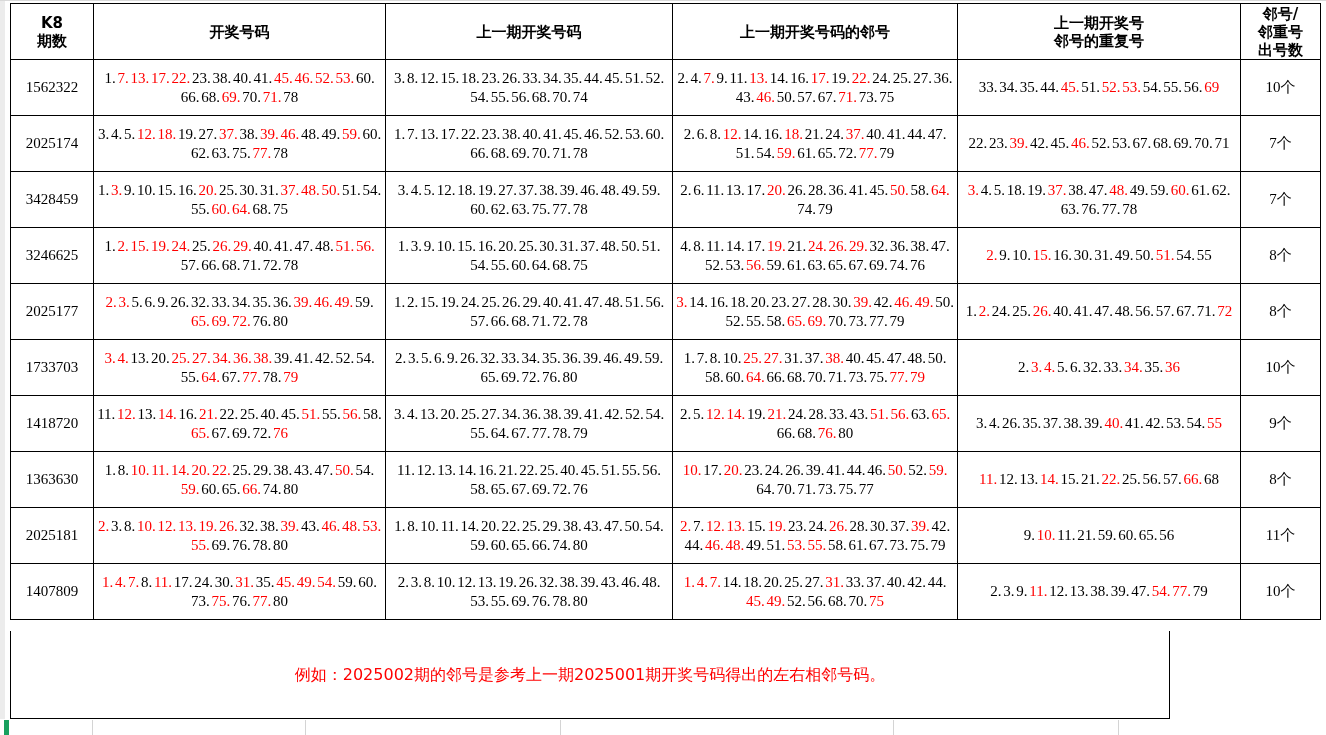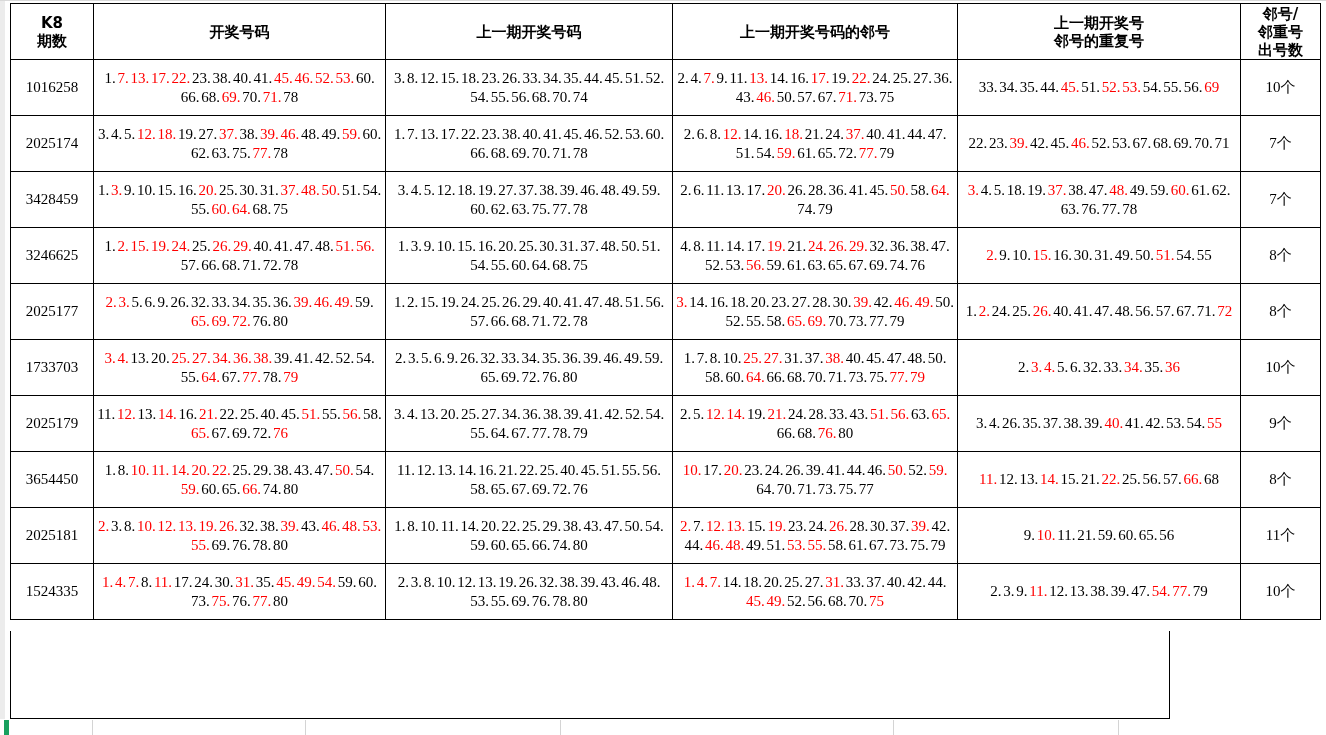--- a/index.html
+++ b/index.html
@@ -69,21 +69,21 @@
       <th>上一期开奖号码的邻号</th>
       <th>上一期开奖号
 邻号的重复号</th>
       <th>邻号/
 邻重号
 出号数</th>
     </tr>
   </thead>
   <tbody id="rows">
   <tr>
-    <td class="c-period">1016258</td>
+    <td class="c-period">1562322</td>
     <td class="c-nums"><span style="color: rgb(0, 0, 0);">1. </span><span style="color: rgb(255, 0, 0);">7. </span><span style="color: rgb(255, 0, 0);">13. </span><span style="color: rgb(255, 0, 0);">17. </span><span style="color: rgb(255, 0, 0);">22. </span><span style="color: rgb(0, 0, 0);">23. </span><span style="color: rgb(0, 0, 0);">38. </span><span style="color: rgb(0, 0, 0);">40. </span><span style="color: rgb(0, 0, 0);">41. </span><span style="color: rgb(255, 0, 0);">45. </span><span style="color: rgb(255, 0, 0);">46. </span><span style="color: rgb(255, 0, 0);">52. </span><span style="color: rgb(255, 0, 0);">53. </span><span style="color: rgb(0, 0, 0);">60. </span><span style="color: rgb(0, 0, 0);">66. </span><span style="color: rgb(0, 0, 0);">68. </span><span style="color: rgb(255, 0, 0);">69. </span><span style="color: rgb(0, 0, 0);">70. </span><span style="color: rgb(255, 0, 0);">71. </span><span style="color: rgb(0, 0, 0);">78</span></td>
     <td class="c-nums"><span style="color: rgb(0, 0, 0);">3. </span><span style="color: rgb(0, 0, 0);">8. </span><span style="color: rgb(0, 0, 0);">12. </span><span style="color: rgb(0, 0, 0);">15. </span><span style="color: rgb(0, 0, 0);">18. </span><span style="color: rgb(0, 0, 0);">23. </span><span style="color: rgb(0, 0, 0);">26. </span><span style="color: rgb(0, 0, 0);">33. </span><span style="color: rgb(0, 0, 0);">34. </span><span style="color: rgb(0, 0, 0);">35. </span><span style="color: rgb(0, 0, 0);">44. </span><span style="color: rgb(0, 0, 0);">45. </span><span style="color: rgb(0, 0, 0);">51. </span><span style="color: rgb(0, 0, 0);">52. </span><span style="color: rgb(0, 0, 0);">54. </span><span style="color: rgb(0, 0, 0);">55. </span><span style="color: rgb(0, 0, 0);">56. </span><span style="color: rgb(0, 0, 0);">68. </span><span style="color: rgb(0, 0, 0);">70. </span><span style="color: rgb(0, 0, 0);">74</span></td>
     <td class="c-nums"><span style="color: rgb(0, 0, 0);">2. </span><span style="color: rgb(0, 0, 0);">4. </span><span style="color: rgb(255, 0, 0);">7. </span><span style="color: rgb(0, 0, 0);">9. </span><span style="color: rgb(0, 0, 0);">11. </span><span style="color: rgb(255, 0, 0);">13. </span><span style="color: rgb(0, 0, 0);">14. </span><span style="color: rgb(0, 0, 0);">16. </span><span style="color: rgb(255, 0, 0);">17. </span><span style="color: rgb(0, 0, 0);">19. </span><span style="color: rgb(255, 0, 0);">22. </span><span style="color: rgb(0, 0, 0);">24. </span><span style="color: rgb(0, 0, 0);">25. </span><span style="color: rgb(0, 0, 0);">27. </span><span style="color: rgb(0, 0, 0);">36. </span><span style="color: rgb(0, 0, 0);">43. </span><span style="color: rgb(255, 0, 0);">46. </span><span style="color: rgb(0, 0, 0);">50. </span><span style="color: rgb(0, 0, 0);">57. </span><span style="color: rgb(0, 0, 0);">67. </span><span style="color: rgb(255, 0, 0);">71. </span><span style="color: rgb(0, 0, 0);">73. </span><span style="color: rgb(0, 0, 0);">75</span></td>
     <td class="c-nums"><span style="color: rgb(0, 0, 0);">33. </span><span style="color: rgb(0, 0, 0);">34. </span><span style="color: rgb(0, 0, 0);">35. </span><span style="color: rgb(0, 0, 0);">44. </span><span style="color: rgb(255, 0, 0);">45. </span><span style="color: rgb(0, 0, 0);">51. </span><span style="color: rgb(255, 0, 0);">52. </span><span style="color: rgb(255, 0, 0);">53. </span><span style="color: rgb(0, 0, 0);">54. </span><span style="color: rgb(0, 0, 0);">55. </span><span style="color: rgb(0, 0, 0);">56. </span><span style="color: rgb(255, 0, 0);">69</span></td>
     <td class="c-count">10个</td>
   </tr>
 
   <tr>
     <td class="c-period">2025174</td>
     <td class="c-nums"><span style="color: rgb(0, 0, 0);">3. </span><span style="color: rgb(0, 0, 0);">4. </span><span style="color: rgb(0, 0, 0);">5. </span><span style="color: rgb(255, 0, 0);">12. </span><span style="color: rgb(255, 0, 0);">18. </span><span style="color: rgb(0, 0, 0);">19. </span><span style="color: rgb(0, 0, 0);">27. </span><span style="color: rgb(255, 0, 0);">37. </span><span style="color: rgb(0, 0, 0);">38. </span><span style="color: rgb(255, 0, 0);">39. </span><span style="color: rgb(255, 0, 0);">46. </span><span style="color: rgb(0, 0, 0);">48. </span><span style="color: rgb(0, 0, 0);">49. </span><span style="color: rgb(255, 0, 0);">59. </span><span style="color: rgb(0, 0, 0);">60. </span><span style="color: rgb(0, 0, 0);">62. </span><span style="color: rgb(0, 0, 0);">63. </span><span style="color: rgb(0, 0, 0);">75. </span><span style="color: rgb(255, 0, 0);">77. </span><span style="color: rgb(0, 0, 0);">78</span></td>
@@ -123,58 +123,59 @@
   <tr>
     <td class="c-period">1733703</td>
     <td class="c-nums"><span style="color: rgb(255, 0, 0);">3. </span><span style="color: rgb(255, 0, 0);">4. </span><span style="color: rgb(0, 0, 0);">13. </span><span style="color: rgb(0, 0, 0);">20. </span><span style="color: rgb(255, 0, 0);">25. </span><span style="color: rgb(255, 0, 0);">27. </span><span style="color: rgb(255, 0, 0);">34. </span><span style="color: rgb(255, 0, 0);">36. </span><span style="color: rgb(255, 0, 0);">38. </span><span style="color: rgb(0, 0, 0);">39. </span><span style="color: rgb(0, 0, 0);">41. </span><span style="color: rgb(0, 0, 0);">42. </span><span style="color: rgb(0, 0, 0);">52. </span><span style="color: rgb(0, 0, 0);">54. </span><span style="color: rgb(0, 0, 0);">55. </span><span style="color: rgb(255, 0, 0);">64. </span><span style="color: rgb(0, 0, 0);">67. </span><span style="color: rgb(255, 0, 0);">77. </span><span style="color: rgb(0, 0, 0);">78. </span><span style="color: rgb(255, 0, 0);">79</span></td>
     <td class="c-nums"><span style="color: rgb(0, 0, 0);">2. </span><span style="color: rgb(0, 0, 0);">3. </span><span style="color: rgb(0, 0, 0);">5. </span><span style="color: rgb(0, 0, 0);">6. </span><span style="color: rgb(0, 0, 0);">9. </span><span style="color: rgb(0, 0, 0);">26. </span><span style="color: rgb(0, 0, 0);">32. </span><span style="color: rgb(0, 0, 0);">33. </span><span style="color: rgb(0, 0, 0);">34. </span><span style="color: rgb(0, 0, 0);">35. </span><span style="color: rgb(0, 0, 0);">36. </span><span style="color: rgb(0, 0, 0);">39. </span><span style="color: rgb(0, 0, 0);">46. </span><span style="color: rgb(0, 0, 0);">49. </span><span style="color: rgb(0, 0, 0);">59. </span><span style="color: rgb(0, 0, 0);">65. </span><span style="color: rgb(0, 0, 0);">69. </span><span style="color: rgb(0, 0, 0);">72. </span><span style="color: rgb(0, 0, 0);">76. </span><span style="color: rgb(0, 0, 0);">80</span></td>
     <td class="c-nums"><span style="color: rgb(0, 0, 0);">1. </span><span style="color: rgb(0, 0, 0);">7. </span><span style="color: rgb(0, 0, 0);">8. </span><span style="color: rgb(0, 0, 0);">10. </span><span style="color: rgb(255, 0, 0);">25. </span><span style="color: rgb(255, 0, 0);">27. </span><span style="color: rgb(0, 0, 0);">31. </span><span style="color: rgb(0, 0, 0);">37. </span><span style="color: rgb(255, 0, 0);">38. </span><span style="color: rgb(0, 0, 0);">40. </span><span style="color: rgb(0, 0, 0);">45. </span><span style="color: rgb(0, 0, 0);">47. </span><span style="color: rgb(0, 0, 0);">48. </span><span style="color: rgb(0, 0, 0);">50. </span><span style="color: rgb(0, 0, 0);">58. </span><span style="color: rgb(0, 0, 0);">60. </span><span style="color: rgb(255, 0, 0);">64. </span><span style="color: rgb(0, 0, 0);">66. </span><span style="color: rgb(0, 0, 0);">68. </span><span style="color: rgb(0, 0, 0);">70. </span><span style="color: rgb(0, 0, 0);">71. </span><span style="color: rgb(0, 0, 0);">73. </span><span style="color: rgb(0, 0, 0);">75. </span><span style="color: rgb(255, 0, 0);">77. </span><span style="color: rgb(255, 0, 0);">79</span></td>
     <td class="c-nums"><span style="color: rgb(0, 0, 0);">2. </span><span style="color: rgb(255, 0, 0);">3. </span><span style="color: rgb(255, 0, 0);">4. </span><span style="color: rgb(0, 0, 0);">5. </span><span style="color: rgb(0, 0, 0);">6. </span><span style="color: rgb(0, 0, 0);">32. </span><span style="color: rgb(0, 0, 0);">33. </span><span style="color: rgb(255, 0, 0);">34. </span><span style="color: rgb(0, 0, 0);">35. </span><span style="color: rgb(255, 0, 0);">36</span></td>
     <td class="c-count">10个</td>
   </tr>
 
   <tr>
-    <td class="c-period">2025179</td>
+    <td class="c-period">1418720</td>
     <td class="c-nums"><span style="color: rgb(0, 0, 0);">11. </span><span style="color: rgb(255, 0, 0);">12. </span><span style="color: rgb(0, 0, 0);">13. </span><span style="color: rgb(255, 0, 0);">14. </span><span style="color: rgb(0, 0, 0);">16. </span><span style="color: rgb(255, 0, 0);">21. </span><span style="color: rgb(0, 0, 0);">22. </span><span style="color: rgb(0, 0, 0);">25. </span><span style="color: rgb(0, 0, 0);">40. </span><span style="color: rgb(0, 0, 0);">45. </span><span style="color: rgb(255, 0, 0);">51. </span><span style="color: rgb(0, 0, 0);">55. </span><span style="color: rgb(255, 0, 0);">56. </span><span style="color: rgb(0, 0, 0);">58. </span><span style="color: rgb(255, 0, 0);">65. </span><span style="color: rgb(0, 0, 0);">67. </span><span style="color: rgb(0, 0, 0);">69. </span><span style="color: rgb(0, 0, 0);">72. </span><span style="color: rgb(255, 0, 0);">76</span></td>
     <td class="c-nums"><span style="color: rgb(0, 0, 0);">3. </span><span style="color: rgb(0, 0, 0);">4. </span><span style="color: rgb(0, 0, 0);">13. </span><span style="color: rgb(0, 0, 0);">20. </span><span style="color: rgb(0, 0, 0);">25. </span><span style="color: rgb(0, 0, 0);">27. </span><span style="color: rgb(0, 0, 0);">34. </span><span style="color: rgb(0, 0, 0);">36. </span><span style="color: rgb(0, 0, 0);">38. </span><span style="color: rgb(0, 0, 0);">39. </span><span style="color: rgb(0, 0, 0);">41. </span><span style="color: rgb(0, 0, 0);">42. </span><span style="color: rgb(0, 0, 0);">52. </span><span style="color: rgb(0, 0, 0);">54. </span><span style="color: rgb(0, 0, 0);">55. </span><span style="color: rgb(0, 0, 0);">64. </span><span style="color: rgb(0, 0, 0);">67. </span><span style="color: rgb(0, 0, 0);">77. </span><span style="color: rgb(0, 0, 0);">78. </span><span style="color: rgb(0, 0, 0);">79</span></td>
     <td class="c-nums"><span style="color: rgb(0, 0, 0);">2. </span><span style="color: rgb(0, 0, 0);">5. </span><span style="color: rgb(255, 0, 0);">12. </span><span style="color: rgb(255, 0, 0);">14. </span><span style="color: rgb(0, 0, 0);">19. </span><span style="color: rgb(255, 0, 0);">21. </span><span style="color: rgb(0, 0, 0);">24. </span><span style="color: rgb(0, 0, 0);">28. </span><span style="color: rgb(0, 0, 0);">33. </span><span style="color: rgb(0, 0, 0);">43. </span><span style="color: rgb(255, 0, 0);">51. </span><span style="color: rgb(255, 0, 0);">56. </span><span style="color: rgb(0, 0, 0);">63. </span><span style="color: rgb(255, 0, 0);">65. </span><span style="color: rgb(0, 0, 0);">66. </span><span style="color: rgb(0, 0, 0);">68. </span><span style="color: rgb(255, 0, 0);">76. </span><span style="color: rgb(0, 0, 0);">80</span></td>
     <td class="c-nums"><span style="color: rgb(0, 0, 0);">3. </span><span style="color: rgb(0, 0, 0);">4. </span><span style="color: rgb(0, 0, 0);">26. </span><span style="color: rgb(0, 0, 0);">35. </span><span style="color: rgb(0, 0, 0);">37. </span><span style="color: rgb(0, 0, 0);">38. </span><span style="color: rgb(0, 0, 0);">39. </span><span style="color: rgb(255, 0, 0);">40. </span><span style="color: rgb(0, 0, 0);">41. </span><span style="color: rgb(0, 0, 0);">42. </span><span style="color: rgb(0, 0, 0);">53. </span><span style="color: rgb(0, 0, 0);">54. </span><span style="color: rgb(255, 0, 0);">55</span></td>
     <td class="c-count">9个</td>
   </tr>
 
   <tr>
-    <td class="c-period">3654450</td>
+    <td class="c-period">1363630</td>
     <td class="c-nums"><span style="color: rgb(0, 0, 0);">1. </span><span style="color: rgb(0, 0, 0);">8. </span><span style="color: rgb(255, 0, 0);">10. </span><span style="color: rgb(255, 0, 0);">11. </span><span style="color: rgb(255, 0, 0);">14. </span><span style="color: rgb(255, 0, 0);">20. </span><span style="color: rgb(255, 0, 0);">22. </span><span style="color: rgb(0, 0, 0);">25. </span><span style="color: rgb(0, 0, 0);">29. </span><span style="color: rgb(0, 0, 0);">38. </span><span style="color: rgb(0, 0, 0);">43. </span><span style="color: rgb(0, 0, 0);">47. </span><span style="color: rgb(255, 0, 0);">50. </span><span style="color: rgb(0, 0, 0);">54. </span><span style="color: rgb(255, 0, 0);">59. </span><span style="color: rgb(0, 0, 0);">60. </span><span style="color: rgb(0, 0, 0);">65. </span><span style="color: rgb(255, 0, 0);">66. </span><span style="color: rgb(0, 0, 0);">74. </span><span style="color: rgb(0, 0, 0);">80</span></td>
     <td class="c-nums"><span style="color: rgb(0, 0, 0);">11. </span><span style="color: rgb(0, 0, 0);">12. </span><span style="color: rgb(0, 0, 0);">13. </span><span style="color: rgb(0, 0, 0);">14. </span><span style="color: rgb(0, 0, 0);">16. </span><span style="color: rgb(0, 0, 0);">21. </span><span style="color: rgb(0, 0, 0);">22. </span><span style="color: rgb(0, 0, 0);">25. </span><span style="color: rgb(0, 0, 0);">40. </span><span style="color: rgb(0, 0, 0);">45. </span><span style="color: rgb(0, 0, 0);">51. </span><span style="color: rgb(0, 0, 0);">55. </span><span style="color: rgb(0, 0, 0);">56. </span><span style="color: rgb(0, 0, 0);">58. </span><span style="color: rgb(0, 0, 0);">65. </span><span style="color: rgb(0, 0, 0);">67. </span><span style="color: rgb(0, 0, 0);">69. </span><span style="color: rgb(0, 0, 0);">72. </span><span style="color: rgb(0, 0, 0);">76</span></td>
     <td class="c-nums"><span style="color: rgb(255, 0, 0);">10. </span><span style="color: rgb(0, 0, 0);">17. </span><span style="color: rgb(255, 0, 0);">20. </span><span style="color: rgb(0, 0, 0);">23. </span><span style="color: rgb(0, 0, 0);">24. </span><span style="color: rgb(0, 0, 0);">26. </span><span style="color: rgb(0, 0, 0);">39. </span><span style="color: rgb(0, 0, 0);">41. </span><span style="color: rgb(0, 0, 0);">44. </span><span style="color: rgb(0, 0, 0);">46. </span><span style="color: rgb(255, 0, 0);">50. </span><span style="color: rgb(0, 0, 0);">52. </span><span style="color: rgb(255, 0, 0);">59. </span><span style="color: rgb(0, 0, 0);">64. </span><span style="color: rgb(0, 0, 0);">70. </span><span style="color: rgb(0, 0, 0);">71. </span><span style="color: rgb(0, 0, 0);">73. </span><span style="color: rgb(0, 0, 0);">75. </span><span style="color: rgb(0, 0, 0);">77</span></td>
     <td class="c-nums"><span style="color: rgb(255, 0, 0);">11. </span><span style="color: rgb(0, 0, 0);">12. </span><span style="color: rgb(0, 0, 0);">13. </span><span style="color: rgb(255, 0, 0);">14. </span><span style="color: rgb(0, 0, 0);">15. </span><span style="color: rgb(0, 0, 0);">21. </span><span style="color: rgb(255, 0, 0);">22. </span><span style="color: rgb(0, 0, 0);">25. </span><span style="color: rgb(0, 0, 0);">56. </span><span style="color: rgb(0, 0, 0);">57. </span><span style="color: rgb(255, 0, 0);">66. </span><span style="color: rgb(0, 0, 0);">68</span></td>
     <td class="c-count">8个</td>
   </tr>
 
   <tr>
     <td class="c-period">2025181</td>
     <td class="c-nums"><span style="color: rgb(255, 0, 0);">2. </span><span style="color: rgb(0, 0, 0);">3. </span><span style="color: rgb(0, 0, 0);">8. </span><span style="color: rgb(255, 0, 0);">10. </span><span style="color: rgb(255, 0, 0);">12. </span><span style="color: rgb(255, 0, 0);">13. </span><span style="color: rgb(255, 0, 0);">19. </span><span style="color: rgb(255, 0, 0);">26. </span><span style="color: rgb(0, 0, 0);">32. </span><span style="color: rgb(0, 0, 0);">38. </span><span style="color: rgb(255, 0, 0);">39. </span><span style="color: rgb(0, 0, 0);">43. </span><span style="color: rgb(255, 0, 0);">46. </span><span style="color: rgb(255, 0, 0);">48. </span><span style="color: rgb(255, 0, 0);">53. </span><span style="color: rgb(255, 0, 0);">55. </span><span style="color: rgb(0, 0, 0);">69. </span><span style="color: rgb(0, 0, 0);">76. </span><span style="color: rgb(0, 0, 0);">78. </span><span style="color: rgb(0, 0, 0);">80</span></td>
     <td class="c-nums"><span style="color: rgb(0, 0, 0);">1. </span><span style="color: rgb(0, 0, 0);">8. </span><span style="color: rgb(0, 0, 0);">10. </span><span style="color: rgb(0, 0, 0);">11. </span><span style="color: rgb(0, 0, 0);">14. </span><span style="color: rgb(0, 0, 0);">20. </span><span style="color: rgb(0, 0, 0);">22. </span><span style="color: rgb(0, 0, 0);">25. </span><span style="color: rgb(0, 0, 0);">29. </span><span style="color: rgb(0, 0, 0);">38. </span><span style="color: rgb(0, 0, 0);">43. </span><span style="color: rgb(0, 0, 0);">47. </span><span style="color: rgb(0, 0, 0);">50. </span><span style="color: rgb(0, 0, 0);">54. </span><span style="color: rgb(0, 0, 0);">59. </span><span style="color: rgb(0, 0, 0);">60. </span><span style="color: rgb(0, 0, 0);">65. </span><span style="color: rgb(0, 0, 0);">66. </span><span style="color: rgb(0, 0, 0);">74. </span><span style="color: rgb(0, 0, 0);">80</span></td>
     <td class="c-nums"><span style="color: rgb(255, 0, 0);">2. </span><span style="color: rgb(0, 0, 0);">7. </span><span style="color: rgb(255, 0, 0);">12. </span><span style="color: rgb(255, 0, 0);">13. </span><span style="color: rgb(0, 0, 0);">15. </span><span style="color: rgb(255, 0, 0);">19. </span><span style="color: rgb(0, 0, 0);">23. </span><span style="color: rgb(0, 0, 0);">24. </span><span style="color: rgb(255, 0, 0);">26. </span><span style="color: rgb(0, 0, 0);">28. </span><span style="color: rgb(0, 0, 0);">30. </span><span style="color: rgb(0, 0, 0);">37. </span><span style="color: rgb(255, 0, 0);">39. </span><span style="color: rgb(0, 0, 0);">42. </span><span style="color: rgb(0, 0, 0);">44. </span><span style="color: rgb(255, 0, 0);">46. </span><span style="color: rgb(255, 0, 0);">48. </span><span style="color: rgb(0, 0, 0);">49. </span><span style="color: rgb(0, 0, 0);">51. </span><span style="color: rgb(255, 0, 0);">53. </span><span style="color: rgb(255, 0, 0);">55. </span><span style="color: rgb(0, 0, 0);">58. </span><span style="color: rgb(0, 0, 0);">61. </span><span style="color: rgb(0, 0, 0);">67. </span><span style="color: rgb(0, 0, 0);">73. </span><span style="color: rgb(0, 0, 0);">75. </span><span style="color: rgb(0, 0, 0);">79</span></td>
     <td class="c-nums"><span style="color: rgb(0, 0, 0);">9. </span><span style="color: rgb(255, 0, 0);">10. </span><span style="color: rgb(0, 0, 0);">11. </span><span style="color: rgb(0, 0, 0);">21. </span><span style="color: rgb(0, 0, 0);">59. </span><span style="color: rgb(0, 0, 0);">60. </span><span style="color: rgb(0, 0, 0);">65. </span><span style="color: rgb(0, 0, 0);">56</span></td>
     <td class="c-count">11个</td>
   </tr>
 
   <tr>
-    <td class="c-period">1524335</td>
+    <td class="c-period">1407809</td>
     <td class="c-nums"><span style="color: rgb(255, 0, 0);">1. </span><span style="color: rgb(255, 0, 0);">4. </span><span style="color: rgb(255, 0, 0);">7. </span><span style="color: rgb(0, 0, 0);">8. </span><span style="color: rgb(255, 0, 0);">11. </span><span style="color: rgb(0, 0, 0);">17. </span><span style="color: rgb(0, 0, 0);">24. </span><span style="color: rgb(0, 0, 0);">30. </span><span style="color: rgb(255, 0, 0);">31. </span><span style="color: rgb(0, 0, 0);">35. </span><span style="color: rgb(255, 0, 0);">45. </span><span style="color: rgb(255, 0, 0);">49. </span><span style="color: rgb(255, 0, 0);">54. </span><span style="color: rgb(0, 0, 0);">59. </span><span style="color: rgb(0, 0, 0);">60. </span><span style="color: rgb(0, 0, 0);">73. </span><span style="color: rgb(255, 0, 0);">75. </span><span style="color: rgb(0, 0, 0);">76. </span><span style="color: rgb(255, 0, 0);">77. </span><span style="color: rgb(0, 0, 0);">80</span></td>
     <td class="c-nums"><span style="color: rgb(0, 0, 0);">2. </span><span style="color: rgb(0, 0, 0);">3. </span><span style="color: rgb(0, 0, 0);">8. </span><span style="color: rgb(0, 0, 0);">10. </span><span style="color: rgb(0, 0, 0);">12. </span><span style="color: rgb(0, 0, 0);">13. </span><span style="color: rgb(0, 0, 0);">19. </span><span style="color: rgb(0, 0, 0);">26. </span><span style="color: rgb(0, 0, 0);">32. </span><span style="color: rgb(0, 0, 0);">38. </span><span style="color: rgb(0, 0, 0);">39. </span><span style="color: rgb(0, 0, 0);">43. </span><span style="color: rgb(0, 0, 0);">46. </span><span style="color: rgb(0, 0, 0);">48. </span><span style="color: rgb(0, 0, 0);">53. </span><span style="color: rgb(0, 0, 0);">55. </span><span style="color: rgb(0, 0, 0);">69. </span><span style="color: rgb(0, 0, 0);">76. </span><span style="color: rgb(0, 0, 0);">78. </span><span style="color: rgb(0, 0, 0);">80</span></td>
     <td class="c-nums"><span style="color: rgb(255, 0, 0);">1. </span><span style="color: rgb(255, 0, 0);">4. </span><span style="color: rgb(255, 0, 0);">7. </span><span style="color: rgb(0, 0, 0);">14. </span><span style="color: rgb(0, 0, 0);">18. </span><span style="color: rgb(0, 0, 0);">20. </span><span style="color: rgb(0, 0, 0);">25. </span><span style="color: rgb(0, 0, 0);">27. </span><span style="color: rgb(255, 0, 0);">31. </span><span style="color: rgb(0, 0, 0);">33. </span><span style="color: rgb(0, 0, 0);">37. </span><span style="color: rgb(0, 0, 0);">40. </span><span style="color: rgb(0, 0, 0);">42. </span><span style="color: rgb(0, 0, 0);">44. </span><span style="color: rgb(255, 0, 0);">45. </span><span style="color: rgb(255, 0, 0);">49. </span><span style="color: rgb(0, 0, 0);">52. </span><span style="color: rgb(0, 0, 0);">56. </span><span style="color: rgb(0, 0, 0);">68. </span><span style="color: rgb(0, 0, 0);">70. </span><span style="color: rgb(255, 0, 0);">75</span></td>
     <td class="c-nums"><span style="color: rgb(0, 0, 0);">2. </span><span style="color: rgb(0, 0, 0);">3. </span><span style="color: rgb(0, 0, 0);">9. </span><span style="color: rgb(255, 0, 0);">11. </span><span style="color: rgb(0, 0, 0);">12. </span><span style="color: rgb(0, 0, 0);">13. </span><span style="color: rgb(0, 0, 0);">38. </span><span style="color: rgb(0, 0, 0);">39. </span><span style="color: rgb(0, 0, 0);">47. </span><span style="color: rgb(255, 0, 0);">54. </span><span style="color: rgb(255, 0, 0);">77. </span><span style="color: rgb(0, 0, 0);">79</span></td>
     <td class="c-count">10个</td>
   </tr>
 </tbody>
 </table>
 
 <div class="note-box">
+  <div class="note-line" style="color: rgb(255, 0, 0);">例如：2025002期的邻号是参考上一期2025001期开奖号码得出的左右相邻号码。</div>
 </div>
 
 <div class="vgrid" style="left:92px"></div>
 <div class="vgrid" style="left:305px"></div>
 <div class="vgrid" style="left:560px"></div>
 <div class="vgrid" style="left:893px"></div>
 <div class="vgrid" style="left:1118px"></div>
 <div class="green-mark"></div>
 
 </body></html>

